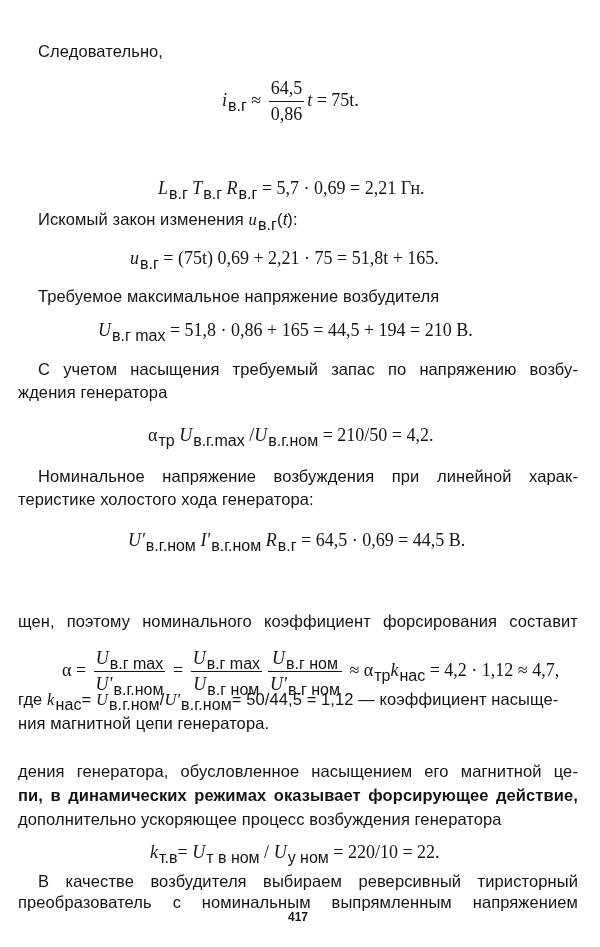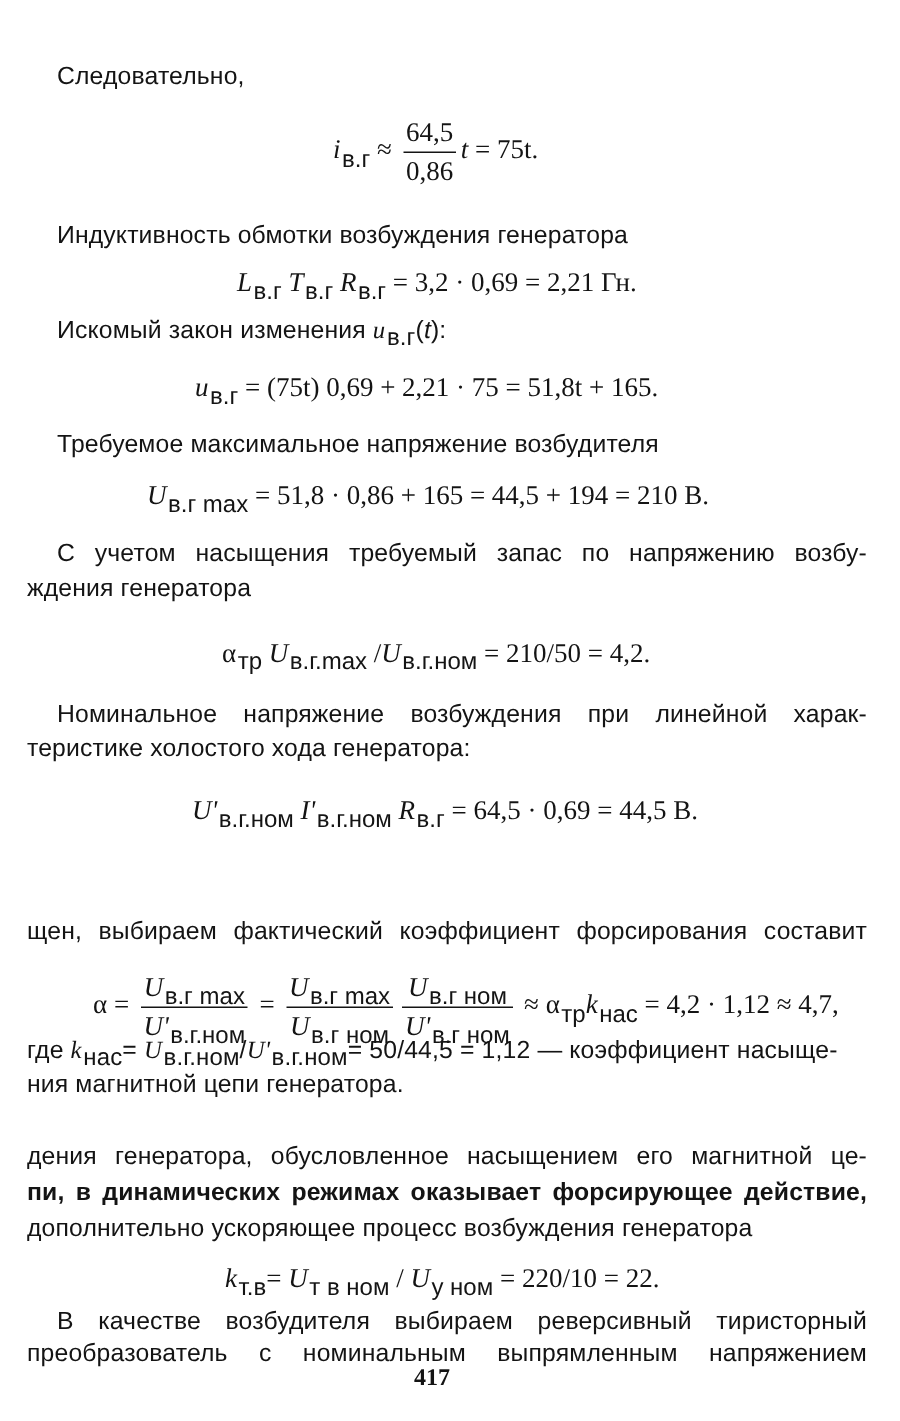--- a/index.html
+++ b/index.html
@@ -15,40 +15,39 @@
     .justify { width: 540px; text-align: justify; text-align-last: justify; }
     .eq {
       position: absolute; white-space: nowrap;
       font-family: "Liberation Serif", serif; font-size: 18px;
     }
     .it { font-style: italic; }
     .sub { font-size: 16px; font-family: "Liberation Sans", sans-serif; position: relative; top: 5px; margin-left: 1px; }
     .frac { display: inline-block; vertical-align: middle; text-align: center; margin: 0 3px; }
     .frac .num { display: block; border-bottom: 1px solid #141414; padding: 0 2px 2px 2px; }
     .frac .den { display: block; padding: 2px 2px 0 2px; }
-    .pnum { position: absolute; left: 276px; top: 910px; font-family: Liberation Serif, serif; font-size: 16px; font-weight: bold; }
+    .pnum { position: absolute; left: 288px; top: 910px; font-family: Liberation Sans, sans-serif; font-size: 12px; font-weight: bold; }
   </style>
 </head>
 <body>
 
 <div class="page">
 
   <div class="line" style="left:38px;top:42px;">Следовательно,</div>
 
   <div class="eq" style="left:222px;top:78px;">
     <span class="it">i</span><span class="sub">в.г</span> ≈
     <span class="frac"><span class="num">64,5</span><span class="den">0,86</span></span><span class="it">t</span>
     <span>= 75t.</span>
   </div>
 
-  <div class="line" style="left:38px;top:148px;">Индуктивность обмотки возбуждения генератора</div>
 
   <div class="eq" style="left:158px;top:178px;">
     <span class="it">L</span><span class="sub">в.г</span> <span class="it">T</span><span class="sub">в.г</span> <span class="it">R</span><span class="sub">в.г</span>
-    <span>= 3,2 · 0,69 = 2,21 Гн.</span>
+    <span>= 5,7 · 0,69 = 2,21 Гн.</span>
   </div>
 
   <div class="line" style="left:38px;top:210px;">
     <span>Искомый закон изменения </span><span class="it" style="font-family:'Liberation Serif',serif;">u</span><span class="sub">в.г</span>(<span class="it">t</span>):
   </div>
 
   <div class="eq" style="left:130px;top:248px;">
     <span class="it">u</span><span class="sub">в.г</span>
     <span>= (75t) 0,69 + 2,21 · 75 = 51,8t + 165.</span>
   </div>
@@ -69,21 +68,21 @@
   </div>
 
   <div class="line justify" style="left:38px;top:467px;">Номинальное напряжение возбуждения при линейной харак-</div>
   <div class="line" style="left:18px;top:490px;">теристике холостого хода генератора:</div>
 
   <div class="eq" style="left:128px;top:530px;">
     <span class="it">U'</span><span class="sub">в.г.ном</span> <span class="it">I'</span><span class="sub">в.г.ном</span> <span class="it">R</span><span class="sub">в.г</span>
     <span>= 64,5 · 0,69 = 44,5 В.</span>
   </div>
 
-  <div class="line justify" style="left:18px;top:612px;width:560px;">щен, выбираем фактический коэффициент форсирования составит</div>
+  <div class="line justify" style="left:18px;top:612px;width:560px;">щен, поэтому номинального коэффициент форсирования составит</div>
 
   <div class="eq" style="left:62px;top:648px;">
     α =
     <span class="frac"><span class="num"><span class="it">U</span><span class="sub">в.г max</span></span><span class="den"><span class="it">U'</span><span class="sub">в.г.ном</span></span></span> =
     <span class="frac"><span class="num"><span class="it">U</span><span class="sub">в.г max</span></span><span class="den"><span class="it">U</span><span class="sub">в.г ном</span></span></span><span class="frac"><span class="num"><span class="it">U</span><span class="sub">в.г ном</span></span><span class="den"><span class="it">U'</span><span class="sub">в.г ном</span></span></span>
     ≈ α<span class="sub">тр</span><span class="it">k</span><span class="sub">нас</span>
     <span>= 4,2 · 1,12 ≈ 4,7,</span>
   </div>
 
   <div class="line" style="left:18px;top:690px;">

